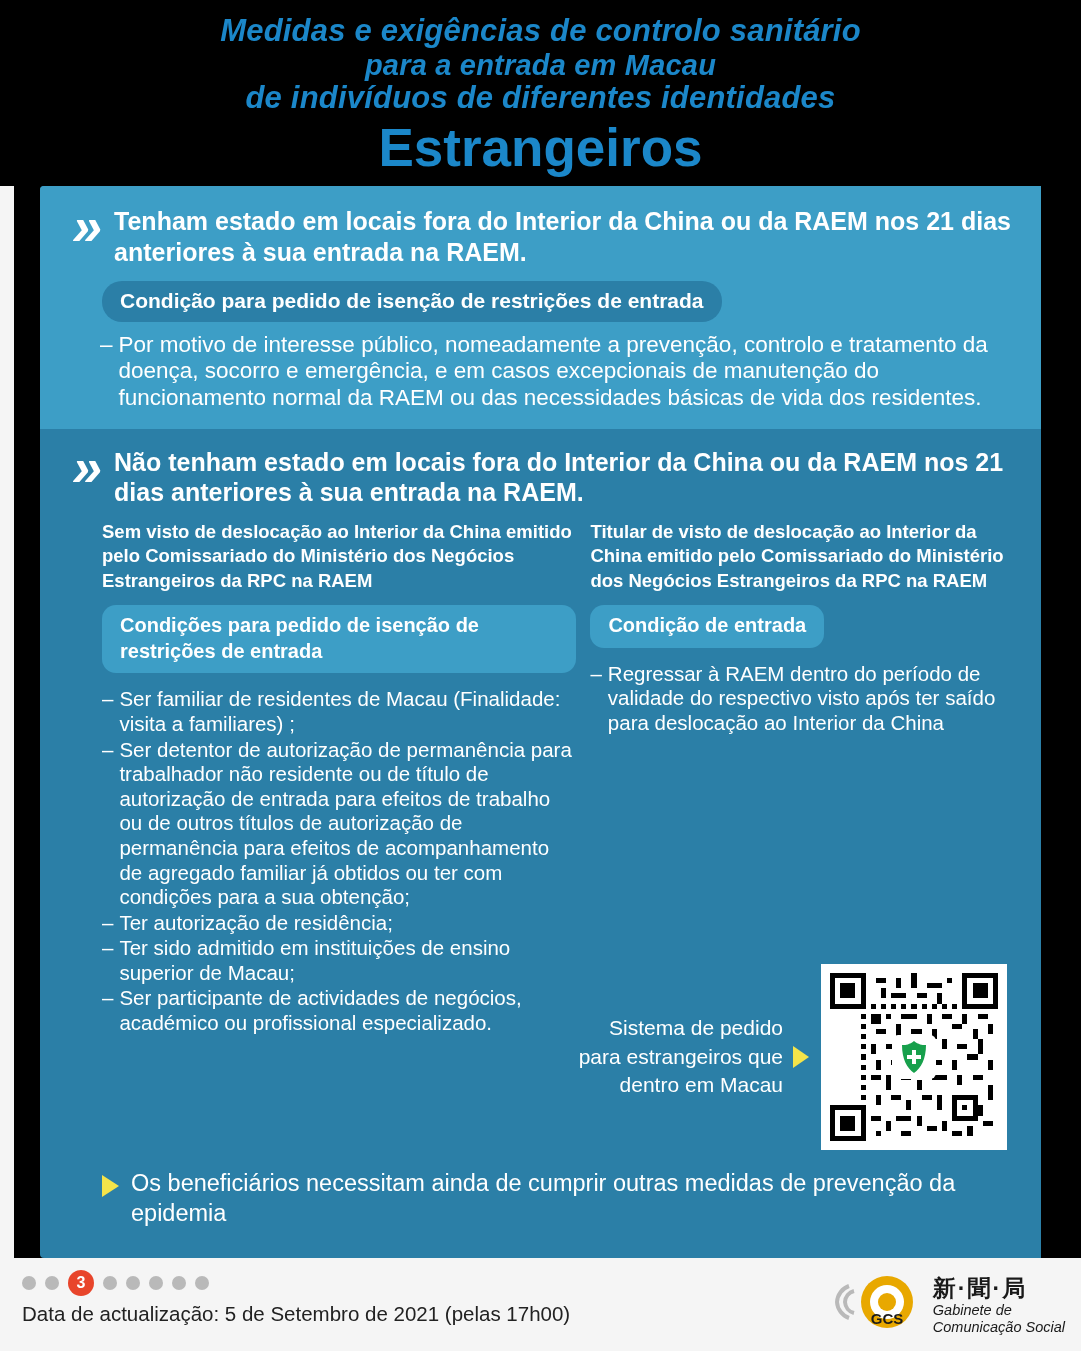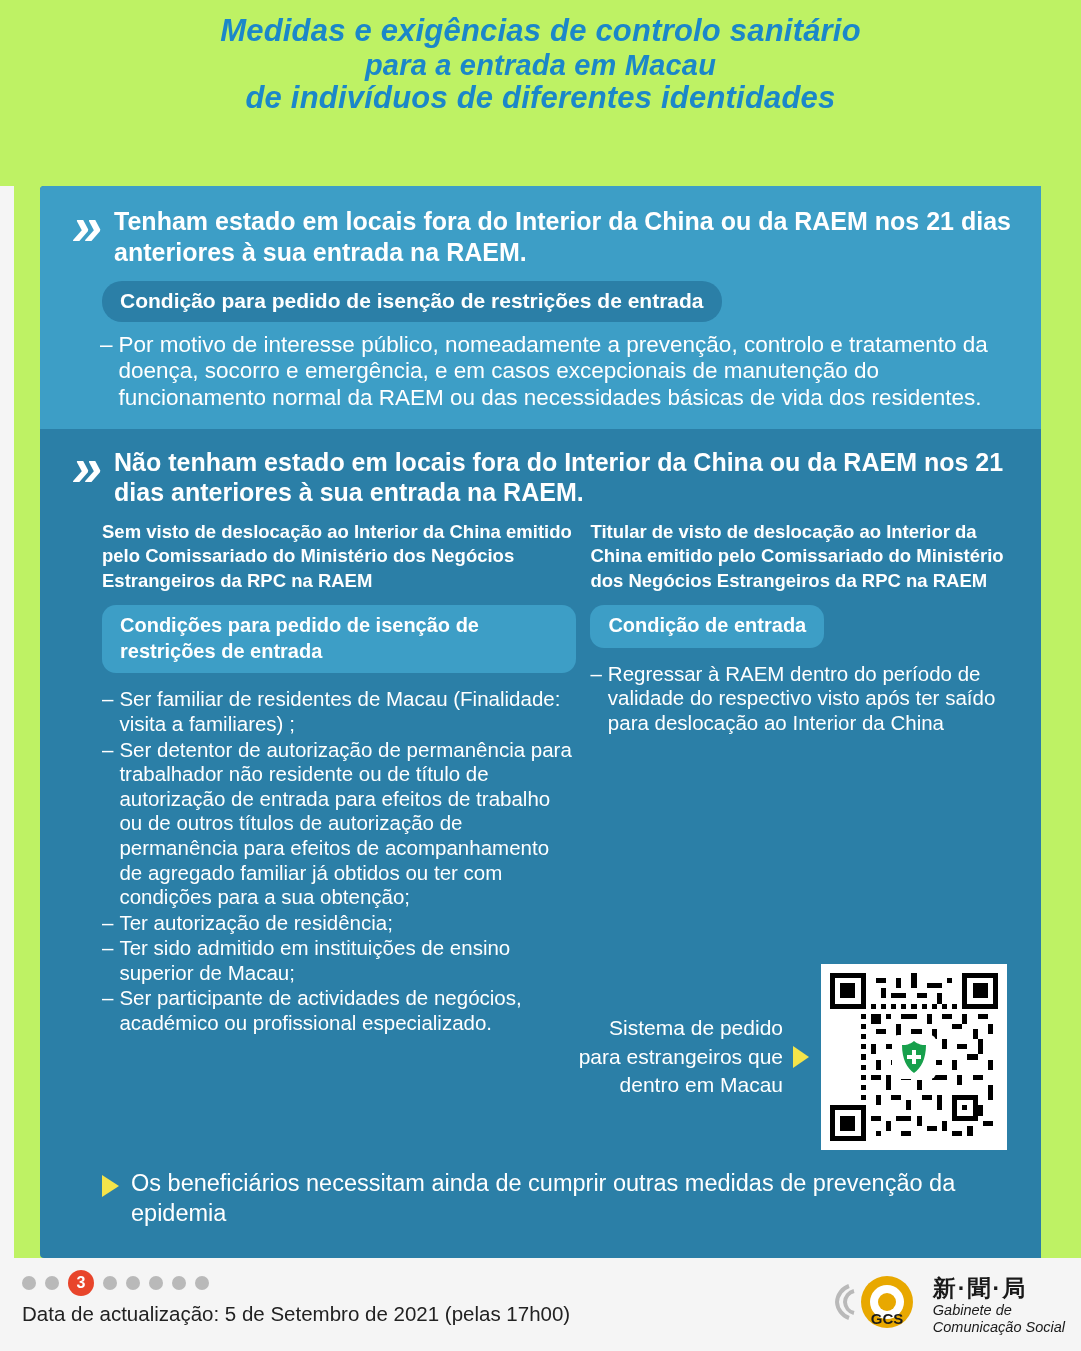--- a/index.html
+++ b/index.html
@@ -6,21 +6,21 @@
   html, body {
     margin: 0; padding: 0;
     width: 1081px; height: 1351px;
     background: #f4f4f4;
     font-family: "Liberation Sans", sans-serif;
     overflow: hidden;
   }
   #page {
     position: relative;
     width: 1081px; height: 1351px;
-    background: #bef264;
+    background: #000000;
     overflow: hidden;
   }
   
   .header {
     padding-top: 14px;
     text-align: center;
   }
   .header .line {
     color: #1b87c9;
     font-weight: bold;
@@ -252,20 +252,21 @@
 </style>
 </head>
 <body>
 
 <div id="page">
 
   <div class="header">
     <div class="line l1">Medidas e exigências de controlo sanitário</div>
     <div class="line l2">para a entrada em Macau</div>
     <div class="line l3">de indivíduos de diferentes identidades</div>
+    <div class="big">Estrangeiros</div>
   </div>
 
   <div class="left-strip"></div>
 
   <div class="card">
 
     <div class="section-top">
       <div class="head-row">
         <div class="chev">»</div>
         <div class="head-text">Tenham estado em locais fora do Interior da China ou da RAEM nos 21 dias anteriores à sua entrada na RAEM.</div>

